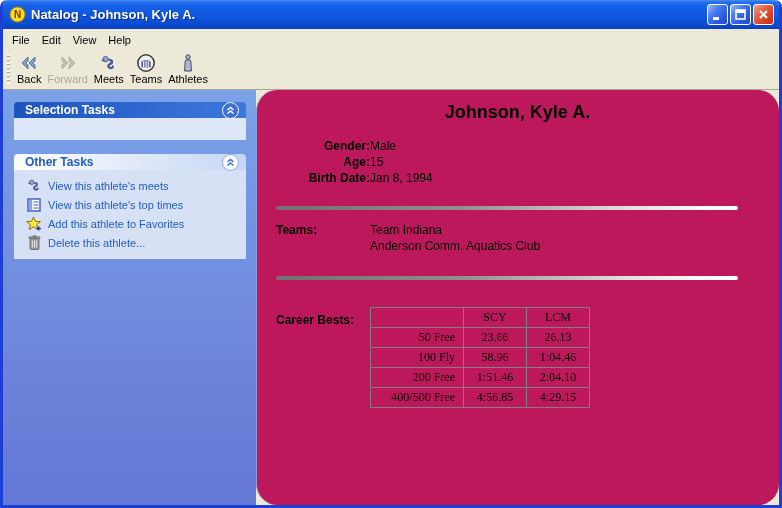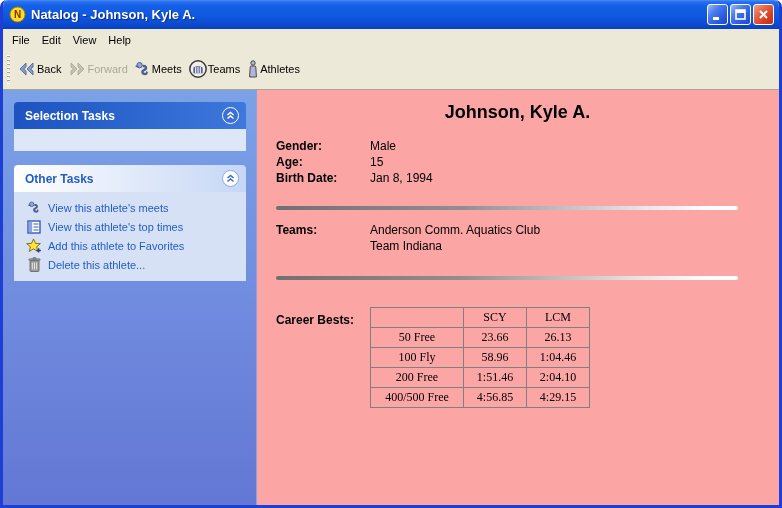--- a/index.html
+++ b/index.html
@@ -20,55 +20,55 @@
   .winbtn.blue { background:linear-gradient(135deg,#9cbcf8 0%,#4a7af0 35%,#2c5ae0 70%,#1e48c8 100%); }
   .winbtn.red { background:linear-gradient(135deg,#f0a088 0%,#e4674a 35%,#d83d1f 70%,#c03010 100%); }
   
   .menubar { height:21px; flex:0 0 21px; display:flex; align-items:center; padding-left:3px; background:#ece9d8; font-size:11px; }
   .menu-item { padding:3px 6px;text-align:right; }
   
   .toolbar { height:40px; flex:0 0 40px; position:relative; display:flex; align-items:center; background:#ece9d8;
     border-bottom:1px solid #a8a490; padding-left:11px; }
   .gripper { position:absolute; left:4px; top:5px; bottom:5px; width:3px;
     background:repeating-linear-gradient(180deg,#fff 0 1px,#a8a490 1px 2px,transparent 2px 4px); }
-  .tbtn { display:flex; flex-direction:row; align-items:center; justify-content:center; padding:1px 3px 2px; font-size:11px; color:#000; }
+  .tbtn { display:flex; flex-direction:column; align-items:center; justify-content:center; padding:1px 3px 2px; font-size:11px; color:#000; }
   .tbtn .ticon { height:19px; display:flex; align-items:center; justify-content:center; }
   .tbtn.disabled { color:#aca899; }
   
   .appbody { flex:1 1 auto; display:flex; min-height:0; }
   .sidebar { width:253px; flex:0 0 253px; background:linear-gradient(180deg,#7ba2e7 0%,#6f8ade 55%,#6377d4 100%); padding:12px 10px 0 11px; }
   .panel { width:232px; margin-bottom:14px; }
-  .panel-hdr { height:27px; border-radius:4px 4px 0 0; display:flex; align-items:center; justify-content:space-between;
+  .panel-hdr { height:16px; border-radius:4px 4px 0 0; display:flex; align-items:center; justify-content:space-between;
     padding:0 7px 0 11px; font-weight:bold; font-size:12px; }
   .panel.sel .panel-hdr { background:linear-gradient(90deg,#1c53c0 0%,#3e78dc 100%); color:#fff; }
   .panel.oth .panel-hdr { background:linear-gradient(90deg,#ffffff 0%,#c6d6f5 100%); color:#215dc6; }
   .panel.sel .panel-body { height:22px; background:#dee7f7; }
   .panel.oth .panel-body { background:#d6e1f5; padding:6px 6px 7px 12px; }
   .chev { width:17px; height:17px; border-radius:50%; display:flex; align-items:center; justify-content:center; }
   .chev.on-dark { background:#3a70d8; border:1px solid #fff; }
   .chev.on-light { background:#fff; border:1px solid #88a8e0; }
   .task-item { display:flex; align-items:center; gap:6px; height:19px; font-size:11px; color:#215dc6; }
   .task-item .ticon16 { width:16px; flex:0 0 16px; display:flex; align-items:center; justify-content:center; }
   
-  .content { flex:1 1 auto; background:#fca5a5; border-left:1px solid #8ba0dc; padding:10px 0 0 19px; font-size:12px; color:#000; overflow:hidden; }
+  .content { flex:1 1 auto; background:#be185d; border-left:1px solid #8ba0dc; padding:10px 0 0 19px; font-size:12px; color:#000; overflow:hidden;border-radius:21px; }
   .content h1 { font-size:18px; font-weight:bold; text-align:center; margin:2px 20px 0 0; }
   .detail-grid { margin-top:15px; }
-  .detail-row { display:flex; line-height:16px; }
+  .detail-row { display:flex; line-height:16px;text-align:right; }
   .detail-row .lbl { width:94px; font-weight:bold; flex:0 0 94px; }
   .divider { height:4px; border-radius:2px; width:462px;
     background:linear-gradient(90deg,#707070 0%,#8f8f8f 40%,#c0c0c0 62%,#e8e8e8 80%,#ffffff 94%); }
   .div1 { margin-top:20px; }
   .div2 { margin-top:22px; }
   .teams-row { display:flex; margin-top:12px; line-height:16px; }
   .teams-row .lbl { width:94px; font-weight:bold; flex:0 0 94px; }
   .career-row { display:flex; margin-top:27px; }
   .career-row .lbl { width:94px; font-weight:bold; flex:0 0 94px; padding-top:6px; }
   table.bests { border-collapse:collapse; font-size:12px;font-family:Liberation Serif, serif; }
   table.bests td, table.bests th { border:1px solid #808080; height:20px; padding:0 8px; font-weight:normal; }
-  table.bests .evt { width:93px; text-align:center; }
+  table.bests .evt { width:93px; text-align:right; }
   table.bests .num { width:63px; text-align:center; }
 </style>
 </head>
 <body>
 
 <div class="window">
 
   <div class="titlebar">
     <svg class="app-icon" viewBox="0 0 17 17">
       <circle cx="8.5" cy="8.5" r="7.5" fill="#ffdf20" stroke="#b08000" stroke-width="1"></circle>
@@ -237,22 +237,22 @@
           </div>
         <div class="detail-row">
             <span class="lbl">Birth Date:</span>
             <span>Jan 8, 1994</span>
           </div>
       </div>
       <div class="divider div1"></div>
       <div class="teams-row">
         <span class="lbl">Teams:</span>
         <span>
+          <div>Team Indiana</div>
           <div>Anderson Comm. Aquatics Club</div>
-          <div>Team Indiana</div>
         </span>
       </div>
       <div class="divider div2"></div>
       <div class="career-row">
         <span class="lbl">Career Bests:</span>
         <table class="bests">
           <tbody>
               <tr>
             <th class="evt"></th>
             <th class="num">SCY</th>

